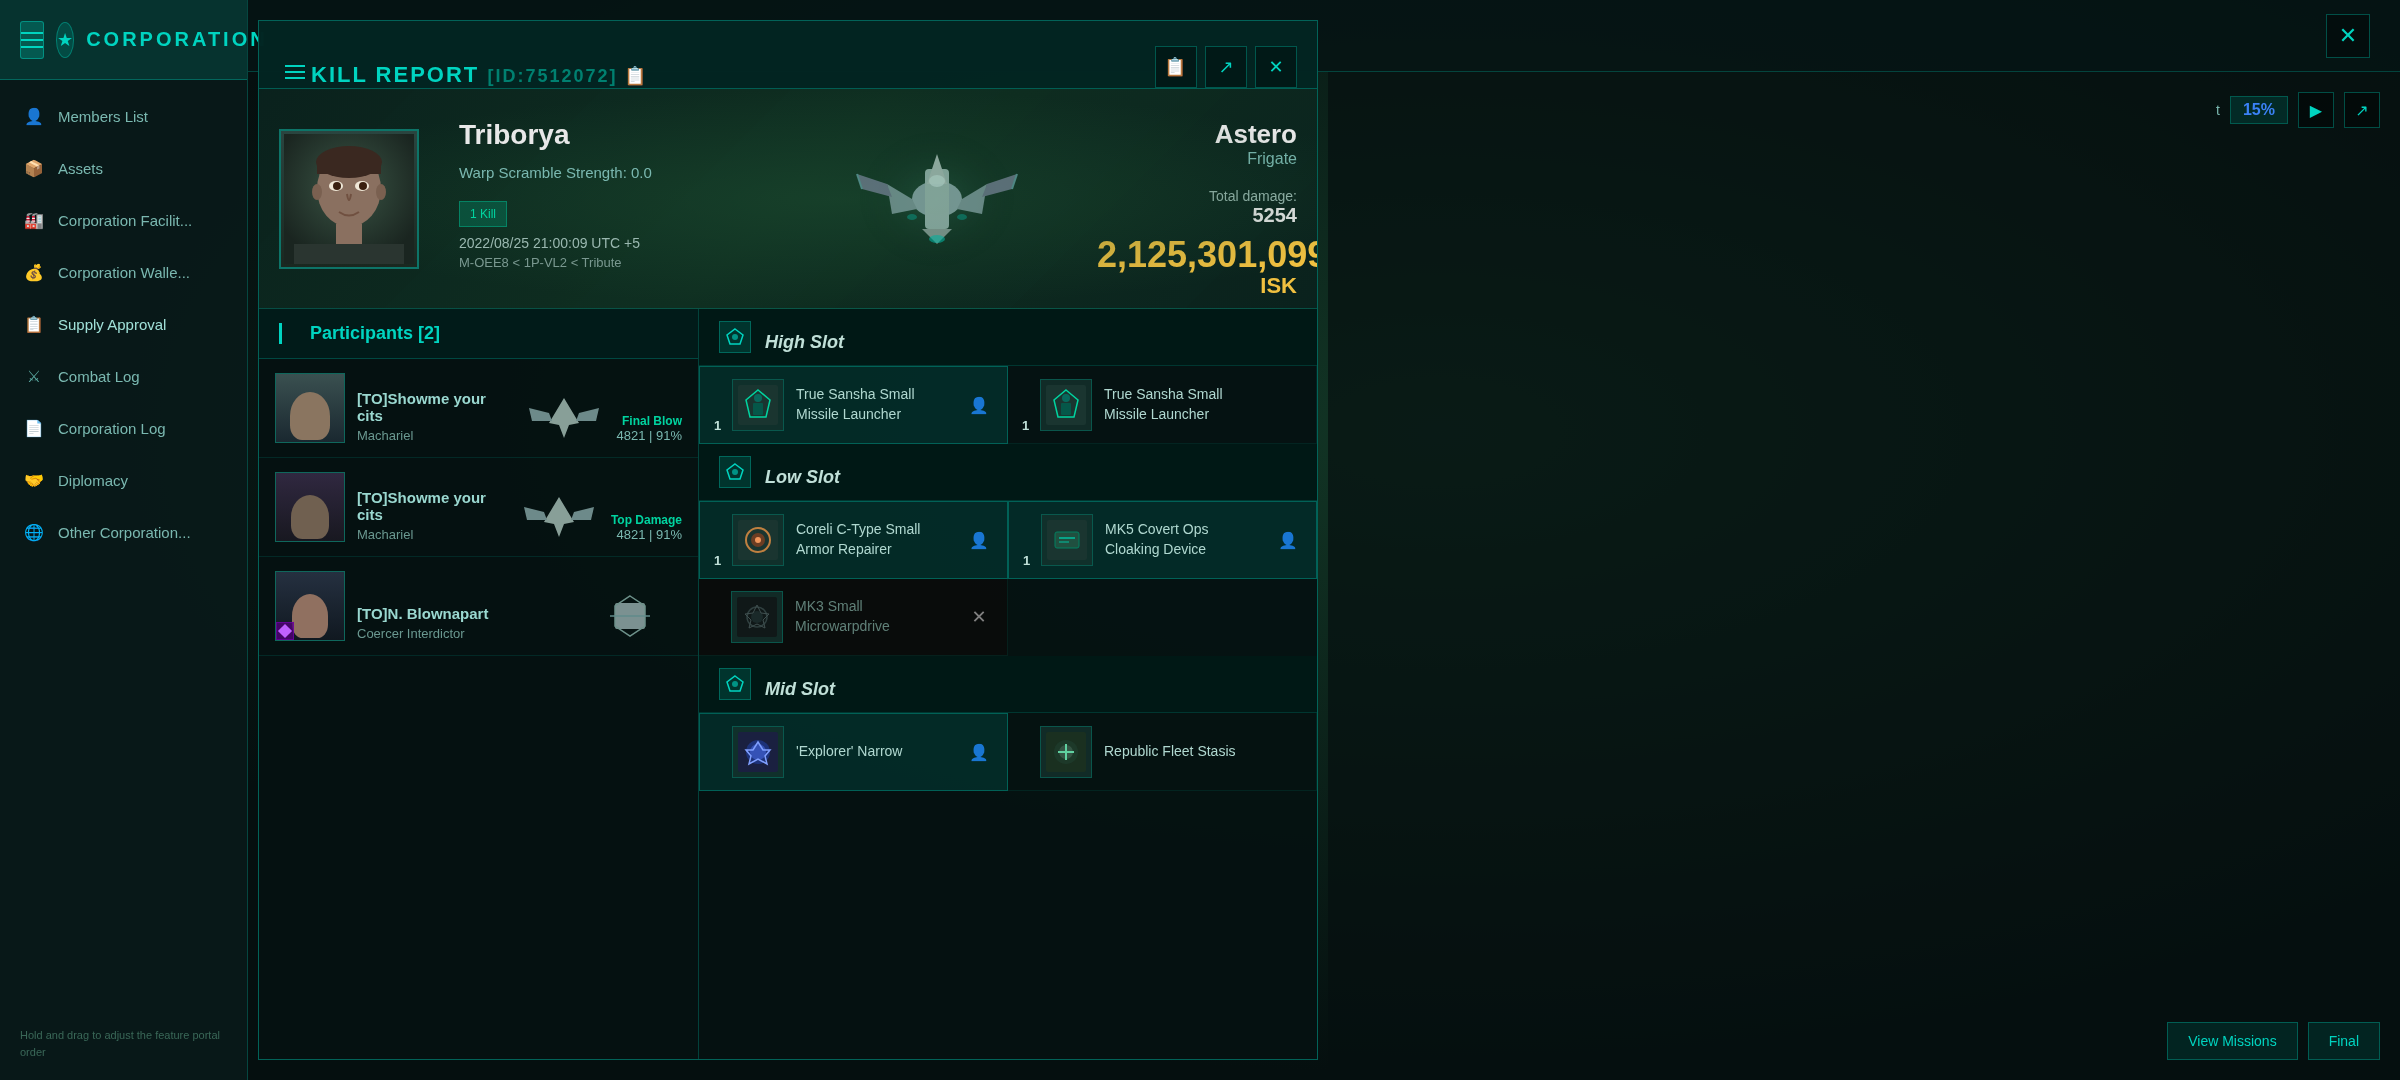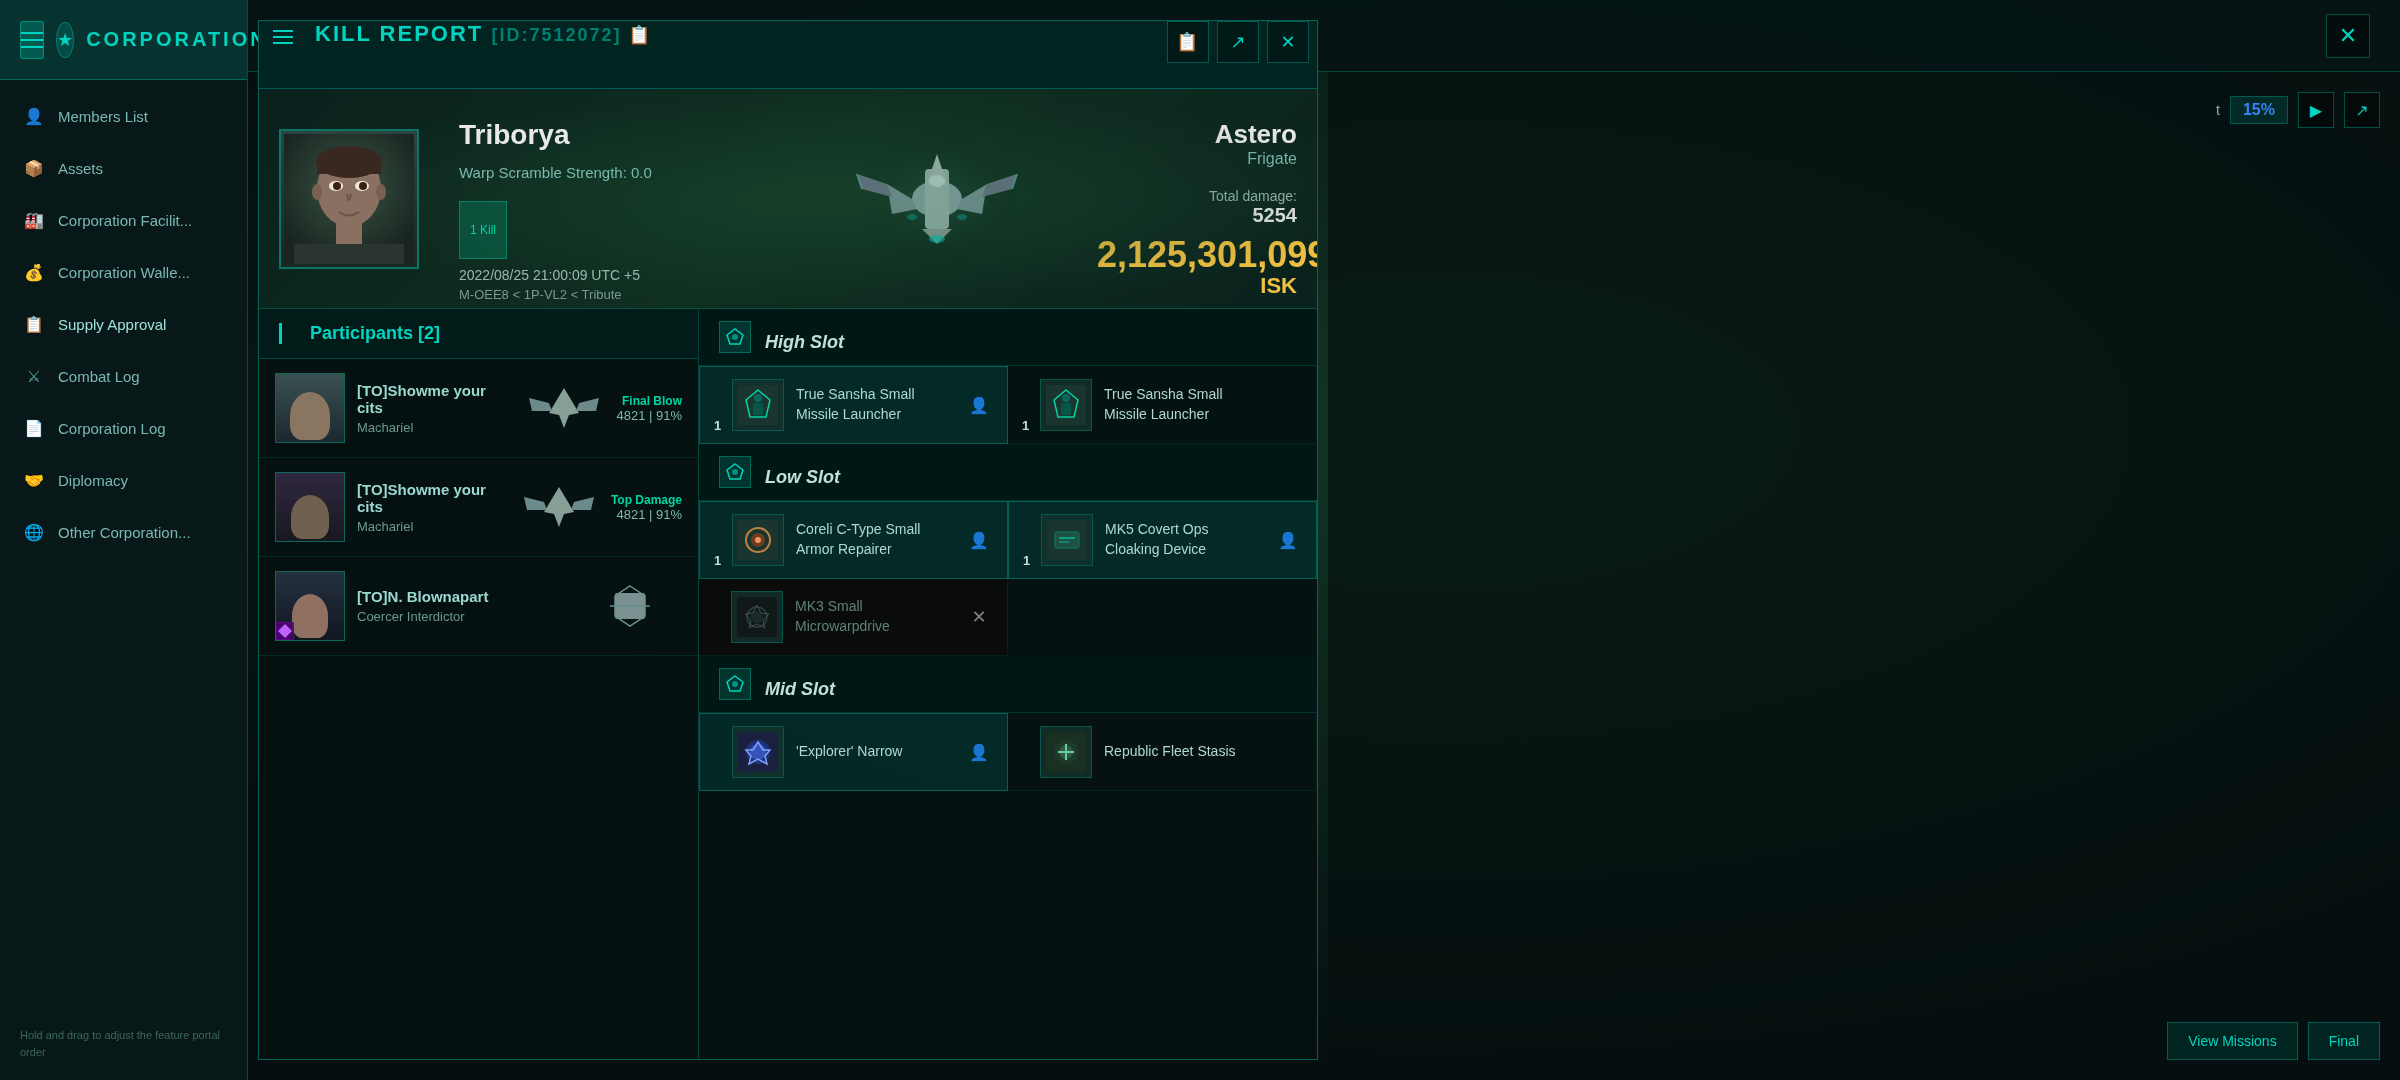--- a/index.html
+++ b/index.html
@@ -167,26 +167,25 @@
       left: 10px;
       width: 1060px;
       height: 1040px;
       background: rgba(5,18,18,0.97);
       border: 1px solid rgba(0,180,160,0.5);
       z-index: 20;
     }
 
     .panel-header {
       display: flex;
-      align-items: flex-start;
+      align-items: flex-end;
       height: 68px;
-      padding: 0 8px;
+      padding: 0 20px;
       background: rgba(0,50,45,0.6);
       border-bottom: 1px solid rgba(0,180,160,0.4);
-      gap: 16px;
     }
 
     .panel-hamburger {
       width: 32px;
       height: 32px;
       display: flex;
       flex-direction: column;
       justify-content: center;
       align-items: center;
       gap: 4px;
@@ -287,21 +286,21 @@
       font-size: 15px;
       margin-bottom: 20px;
     }
 
     .victim-kills-badge {
       display: inline-block;
       background: rgba(0,160,120,0.3);
       border: 1px solid rgba(0,180,140,0.5);
       color: #00d4a0;
       font-size: 12px;
-      padding: 21px 10px;
+      padding: 5px 10px;
       margin-bottom: 8px;
     }
 
     .victim-date {
       color: #9ab8b0;
       font-size: 14px;
       margin-bottom: 4px;
     }
 
     .victim-location {
@@ -391,21 +390,21 @@
     .participants-title {
       color: #00d4c0;
       font-size: 18px;
       font-weight: bold;
       border-left: 3px solid #00d4c0;
       padding-left: 28px;
     }
 
     .participant-row {
       display: flex;
-      align-items: center;
+      align-items: flex-end;
       padding: 14px 16px;
       border-bottom: 1px solid rgba(0,100,90,0.3);
       gap: 12px;
       cursor: pointer;
       position: relative;
     }
 
     .participant-avatar {
       width: 70px;
       height: 70px;

